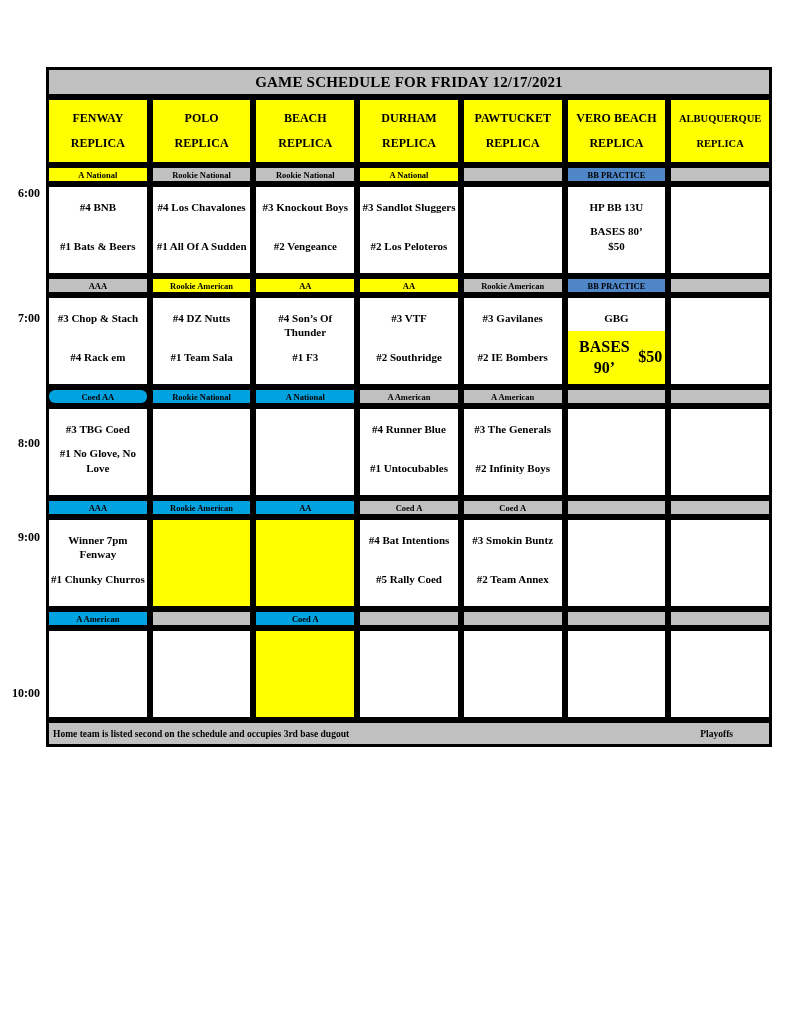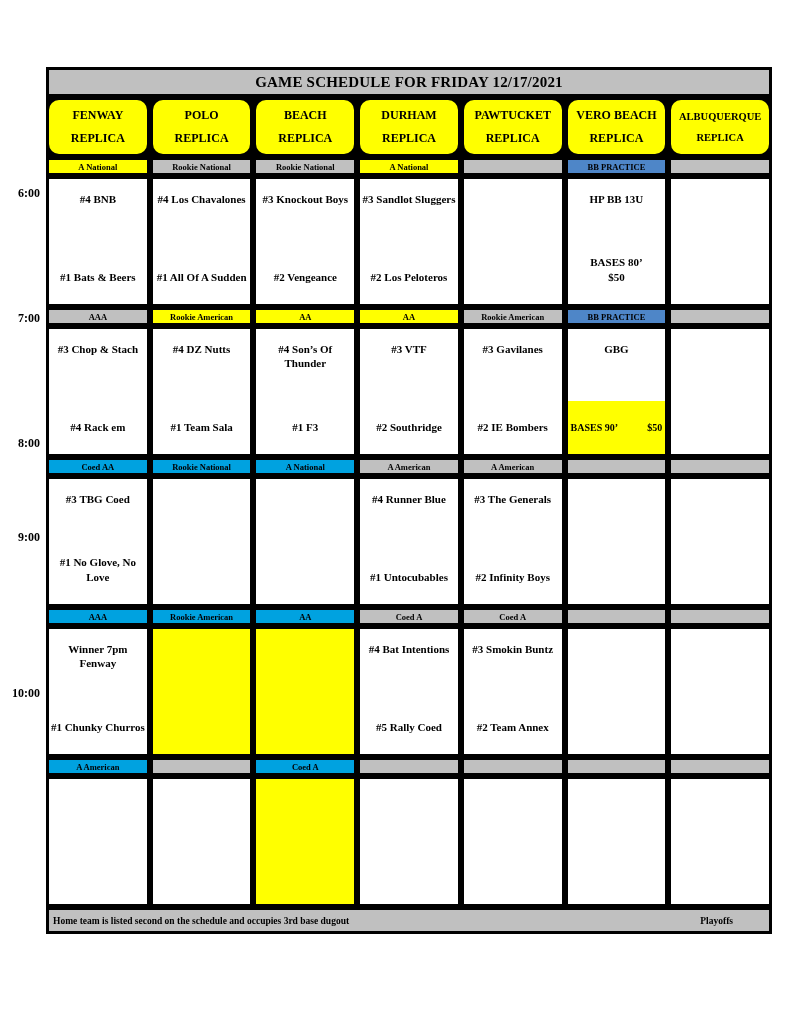--- a/index.html
+++ b/index.html
@@ -17,40 +17,40 @@
     display:grid;
     grid-template-columns:repeat(7, 1fr);
     gap:6px;
   }
   .title-row {
     grid-column:1/-1; background:#c0c0c0; height:24px;
     display:flex; align-items:center; justify-content:center;
     font-weight:bold; font-size:15px; letter-spacing:.2px;
   }
   .hcell {
-    background:#ffff00; height:54px;
+    background:#ffff00; height:62px;
     display:flex; flex-direction:column; align-items:center; justify-content:space-evenly;
-    font-weight:bold; font-size:12px; text-align:center;border-radius:10px;
+    font-weight:bold; font-size:12px; text-align:center;
   }
   .lcell {
     height:13px; display:flex; align-items:center; justify-content:center;
     font-weight:bold; font-size:8.5px; overflow:hidden;
   }
   .gcell {
-    height:125px; background:#fff; position:relative;
+    height:86px; background:#fff; position:relative;
     display:flex; flex-direction:column; justify-content:space-between;
     padding:13px 1px 20px; box-sizing:border-box;
     font-weight:bold; font-size:11px; text-align:center; line-height:1.3;
   }
   .gline { white-space:pre-line; }
   .hl {
     position:absolute; left:0; right:0; bottom:0; height:53px;
     background:#ffff00;
     display:flex; align-items:center; justify-content:space-between;
-    padding:0 3px; box-sizing:border-box; font-weight:bold; font-size:10px;
+    padding:0 3px; box-sizing:border-box; font-weight:bold; font-size:16px;
   }
   .footer-row {
     grid-column:1/-1; background:#c0c0c0; height:21px;
     display:flex; align-items:center; justify-content:space-between;
     padding:0 36px 0 4px; font-weight:bold; font-size:9.5px;
   }
   .time-label {
     position:absolute; left:0; width:40px; text-align:right;
     font-weight:bold; font-size:12px;
   }
@@ -146,21 +146,21 @@
       <div class="gline">#2 IE Bombers</div>
     </div>
     <div class="gcell">
       <div class="gline">GBG</div>
       <div class="hl">
         <span>BASES 90’</span>
         <span>$50</span>
       </div>
     </div>
     <div class="gcell"></div>
-    <div class="lcell" style="background: rgb(0, 162, 224);">Coed AA</div>
+    <div class="lcell" style="background: rgb(0, 162, 224); border-radius: 6px;">Coed AA</div>
     <div class="lcell" style="background: rgb(0, 162, 224);">Rookie National</div>
     <div class="lcell" style="background: rgb(0, 162, 224);">A National</div>
     <div class="lcell" style="background: rgb(192, 192, 192);">A American</div>
     <div class="lcell" style="background: rgb(192, 192, 192);">A American</div>
     <div class="lcell" style="background: rgb(192, 192, 192);"></div>
     <div class="lcell" style="background: rgb(192, 192, 192);"></div>
     <div class="gcell">
       <div class="gline">#3 TBG Coed</div>
       <div class="gline">#1 No Glove, No Love</div>
     </div>

